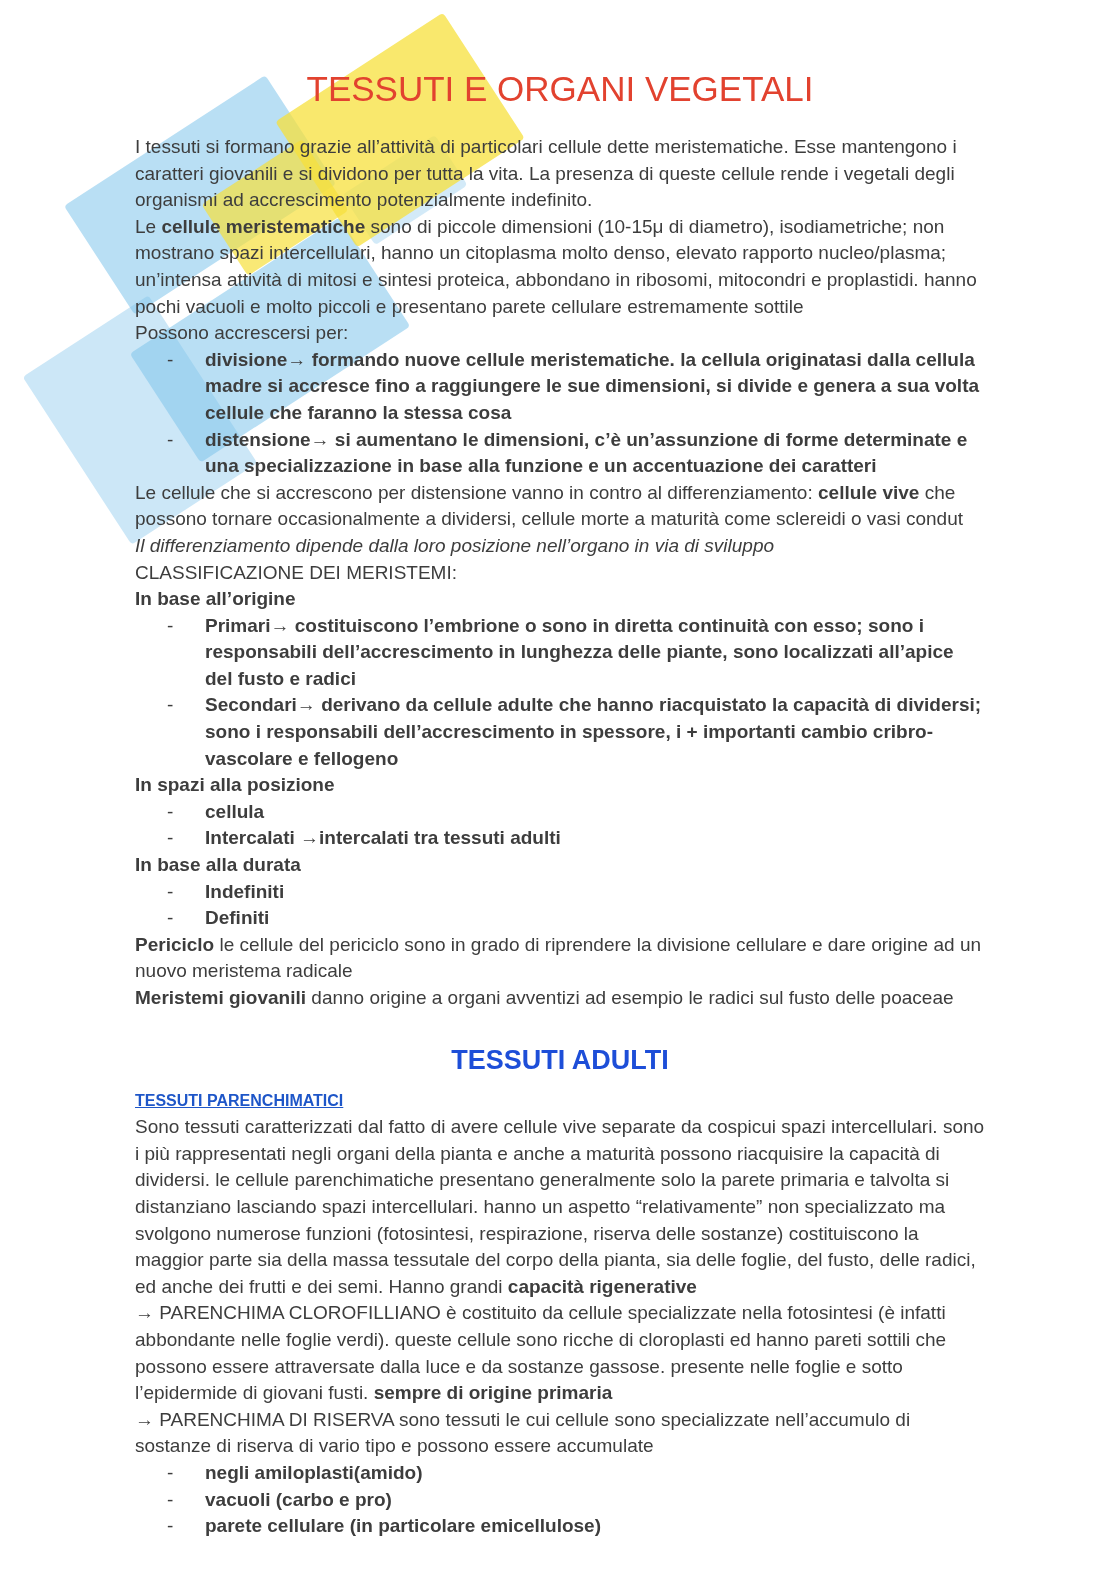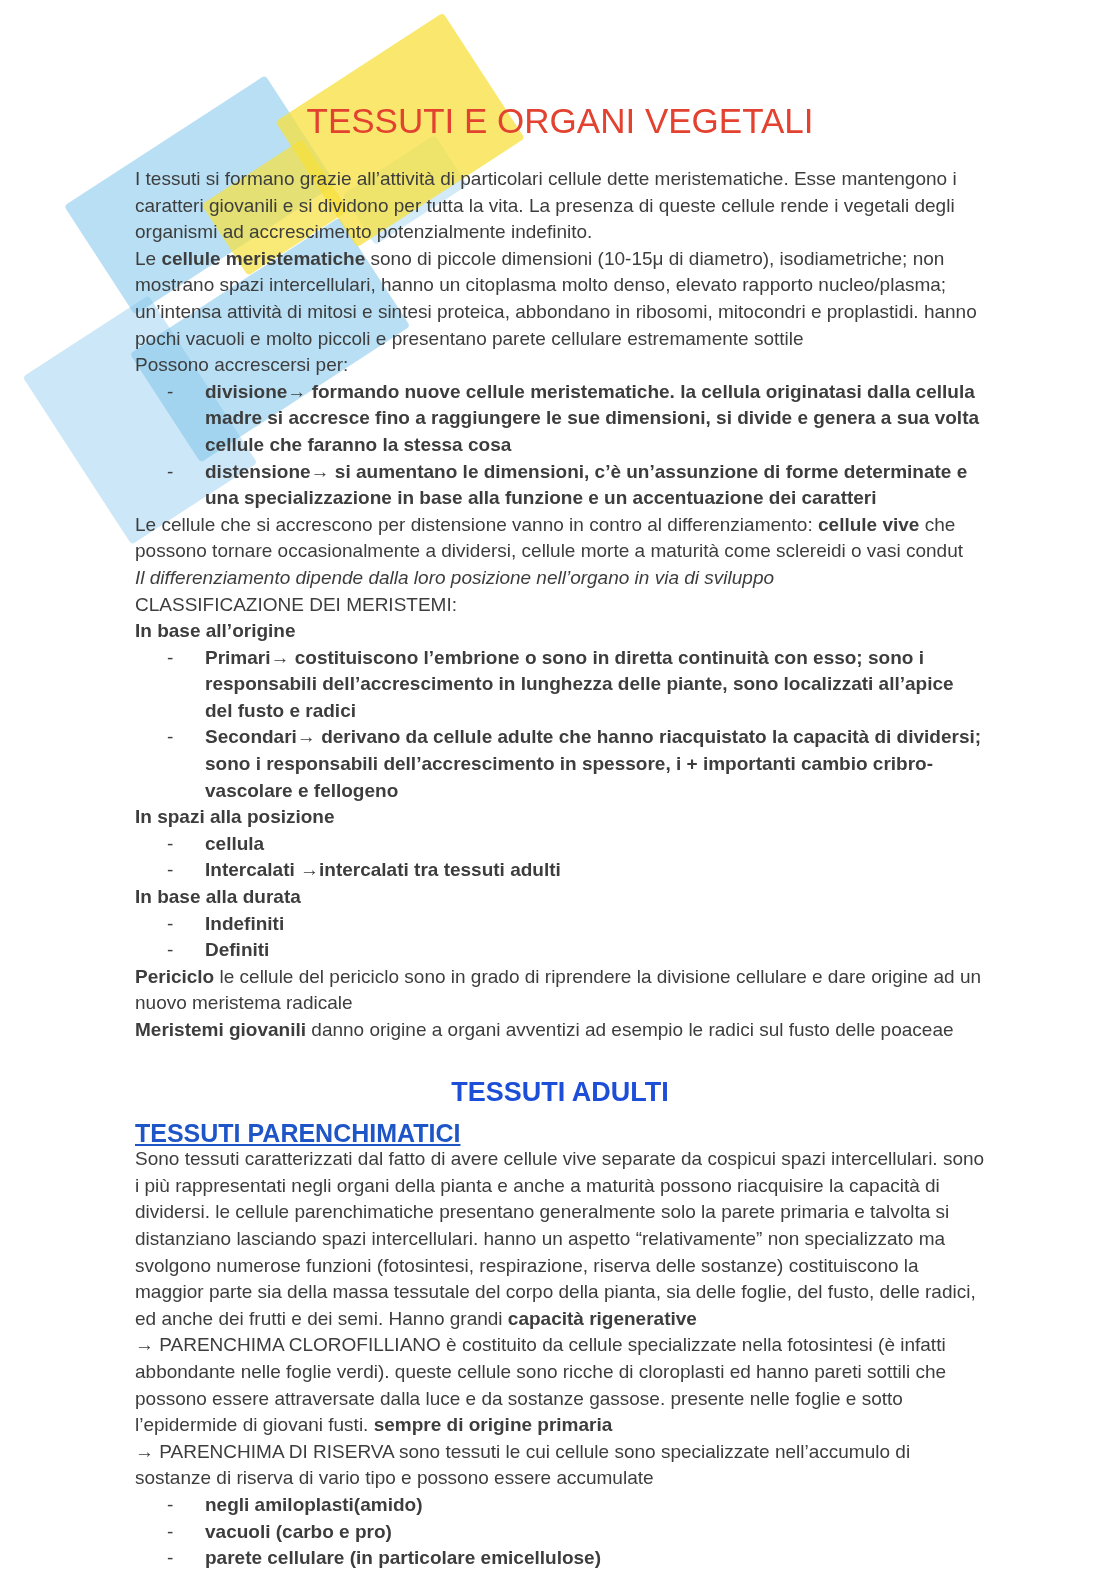--- a/index.html
+++ b/index.html
@@ -18,21 +18,21 @@
   .wm-y2{left:195px;top:155px;width:120px;height:85px;background:rgba(247,224,60,.70);transform:rotate(-33deg);}
   .wm-b1{left:60px;top:120px;width:240px;height:130px;background:rgba(128,196,235,.55);transform:rotate(-33deg);}
   .wm-b2{left:125px;top:265px;width:250px;height:130px;background:rgba(128,196,235,.55);transform:rotate(-33deg);}
   .wm-b3{left:45px;top:310px;width:150px;height:200px;background:rgba(128,196,235,.40);transform:rotate(-33deg);}
   .wm-b4{left:330px;top:150px;width:110px;height:60px;background:rgba(128,196,235,.35);transform:rotate(-33deg);}
   
   .doc{
     position:relative;z-index:1;
     width:850px;
     margin-left:135px;
-    padding-top:100px;
+    padding-top:68px;
     font-size:19px;
     line-height:26.6px;
   }
   .title{
     font-size:35px;
     line-height:42px;
     font-weight:400;
     color:#e2422f;
     text-align:center;
     margin:0 0 24px 0;
@@ -43,21 +43,21 @@
   .li-text{flex:1;font-weight:bold;}
   .h2{
     font-size:27px;
     line-height:32px;
     font-weight:700;
     color:#1d4ed8;
     text-align:center;
     margin:32px 0 12px 0;
   }
   .h3{
-    font-size:25px;
+    font-size:16px;
     line-height:26.6px;
     font-weight:700;
     color:#1e56c8;
     text-decoration:underline;
     margin:0;
   }
 </style>
 </head>
 <body>
 

